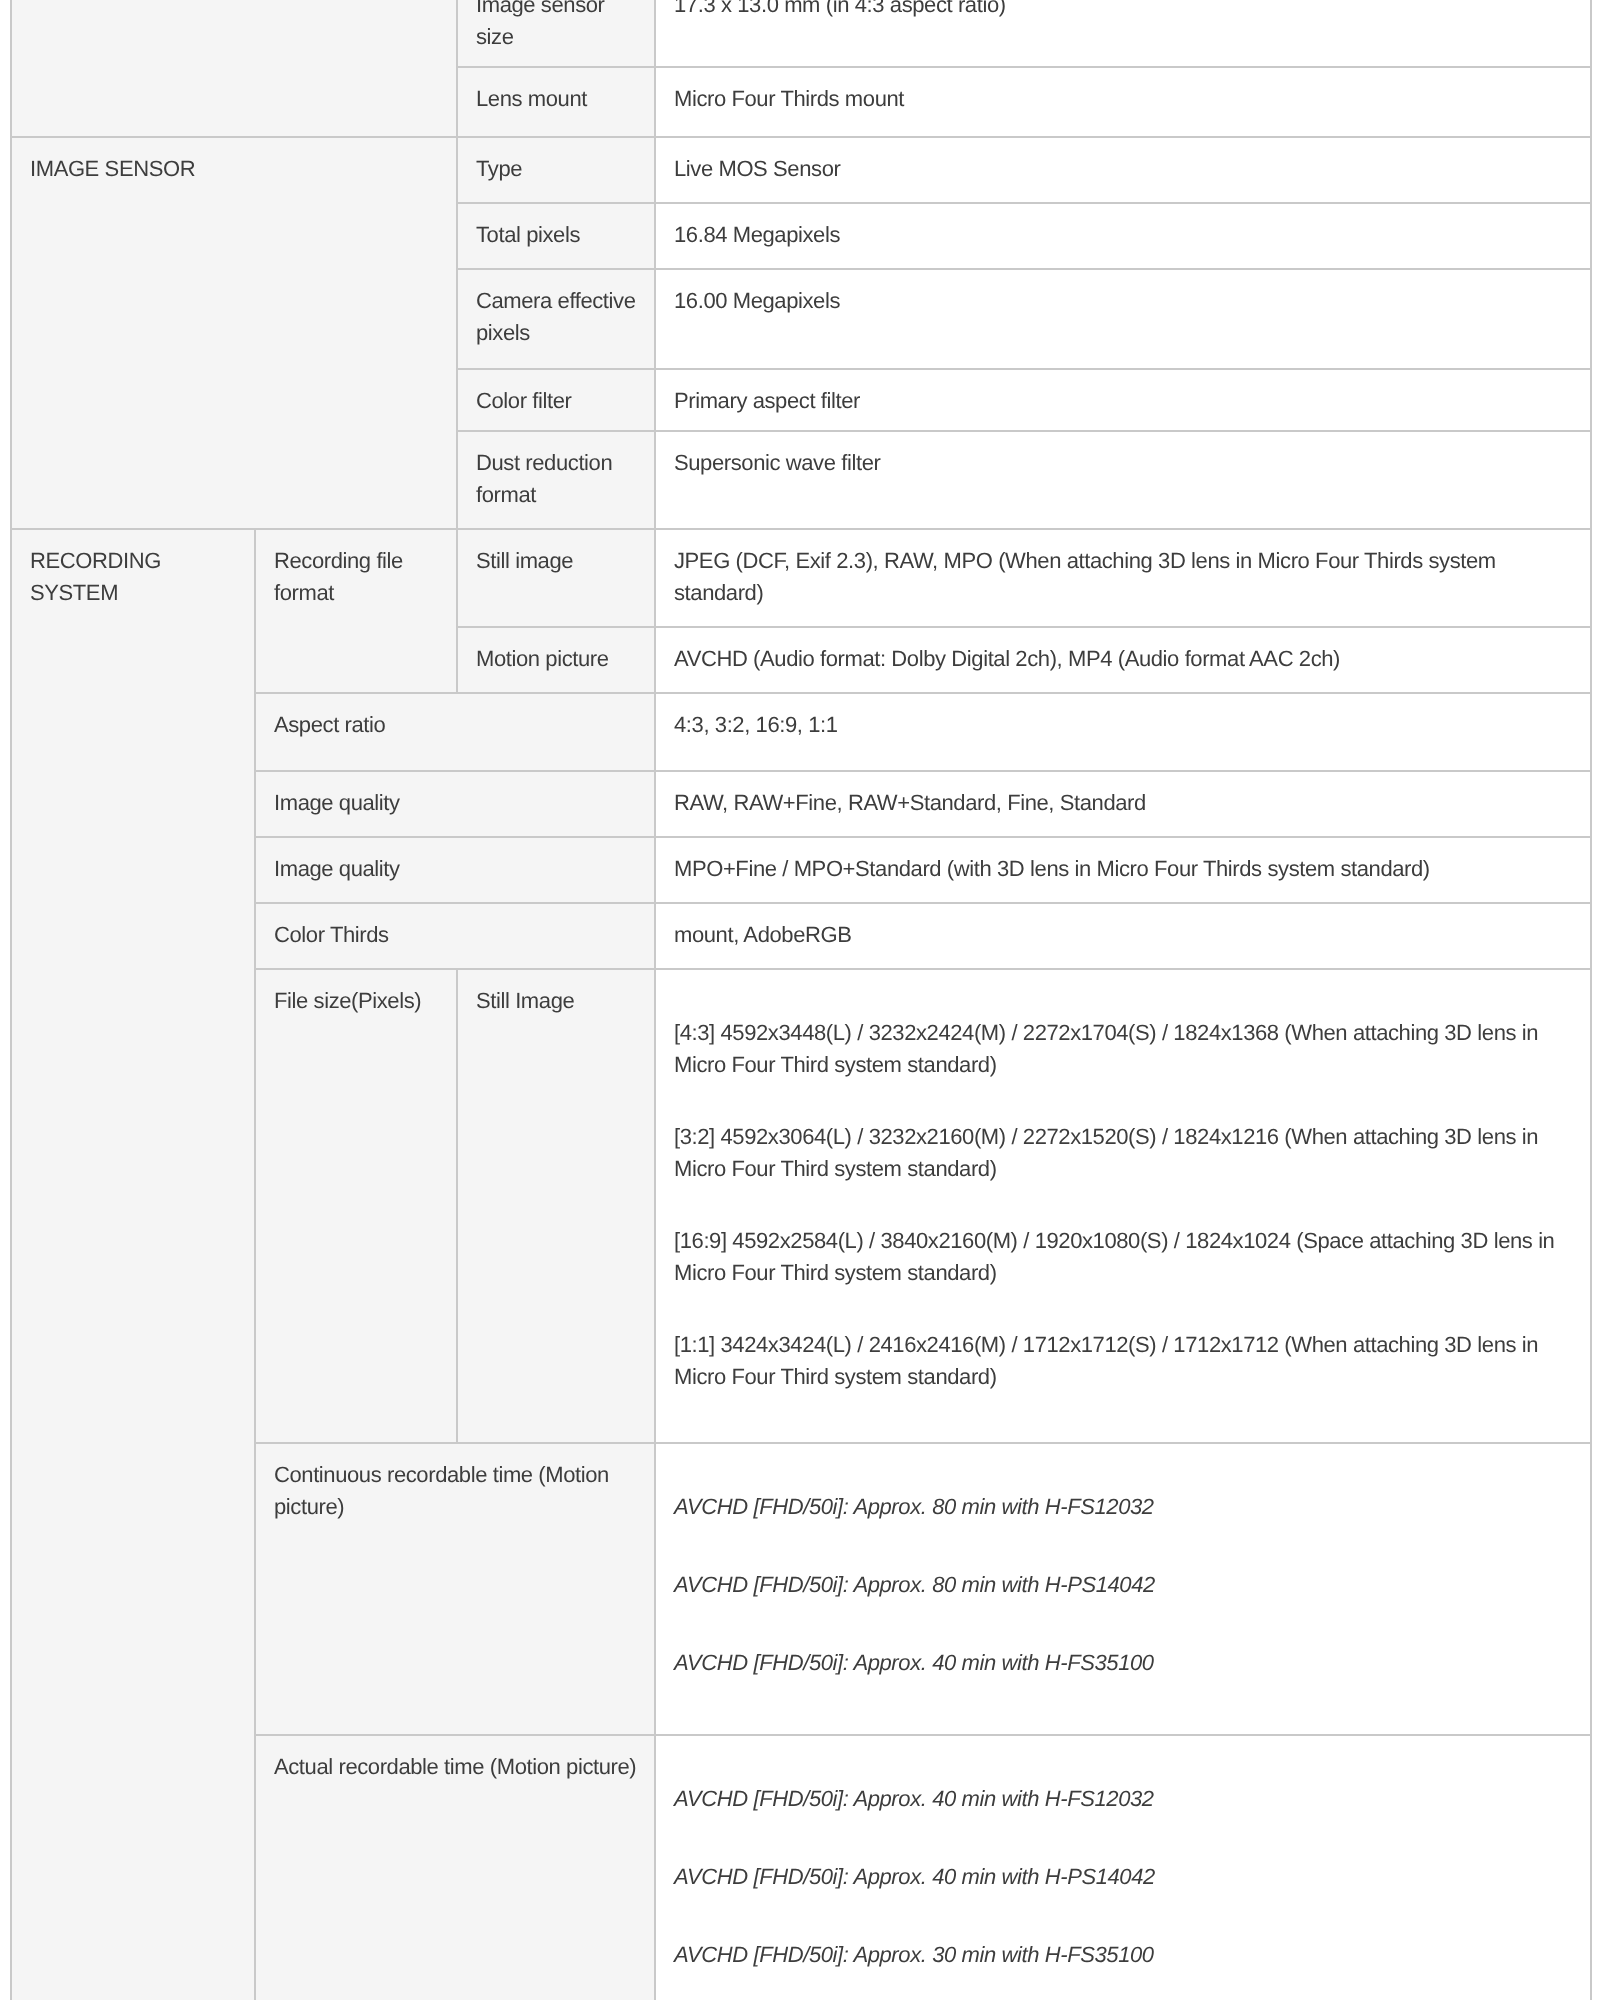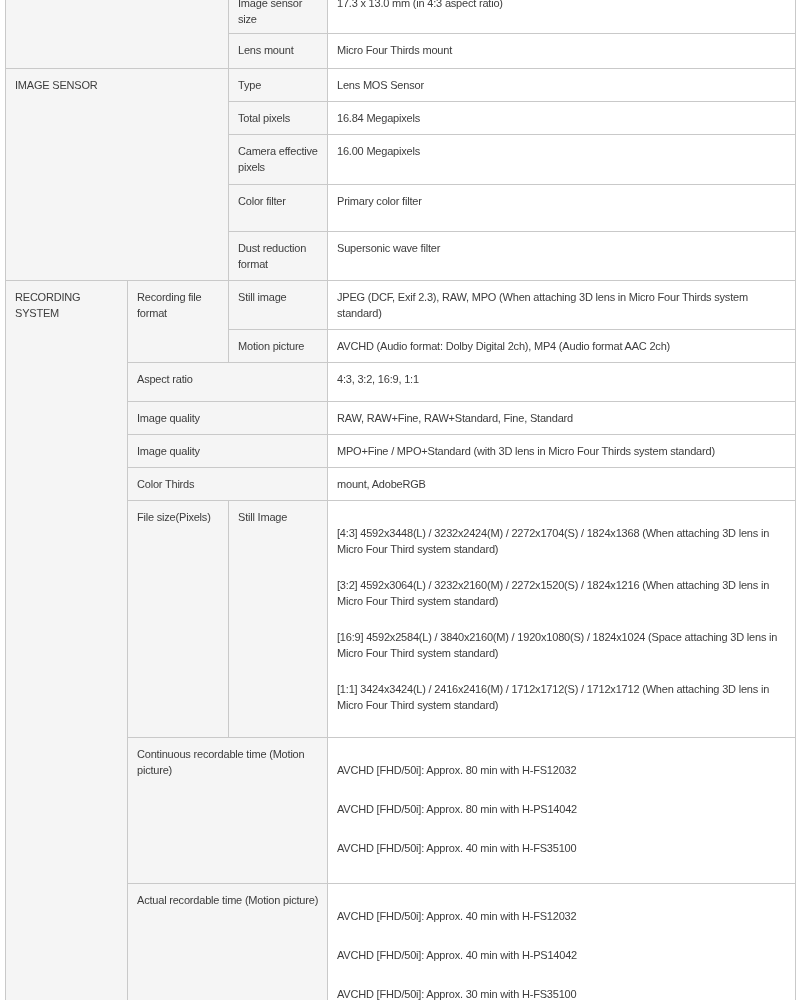--- a/index.html
+++ b/index.html
@@ -13,21 +13,21 @@
     font-size:11px;line-height:16px;letter-spacing:-0.2px;color:#3d3d3d;
   }
   table.spec td{
     border:1px solid #c9c9c9;vertical-align:top;
     padding:8px 8px 4px 9px;
     white-space:pre-line;word-wrap:break-word;
   }
   td.g{background:#f5f5f5;}
   td.v{background:#ffffff;padding-left:10px;}
   td.v p{margin:0 0 4px;}
-  td.v.gap p{margin:0 0 7px;}
+  td.v.gap p{margin:0 0 7px;font-style:italic;}
 </style>
 </head>
 <body>
 
 <div class="spec-wrap">
 <table class="spec">
   <colgroup>
     <col style="width:122px">
         <col style="width:101px">
         <col style="width:99px">
@@ -42,34 +42,34 @@
     <td class="v">17.3 x 13.0 mm (in 4:3 aspect ratio)</td>
   </tr>
   <tr style="height:35px">
     <td class="g">Lens mount</td>
     <td class="v">Micro Four Thirds mount</td>
   </tr>
 
   <tr style="height:33px">
     <td class="g" colspan="2" rowspan="5">IMAGE SENSOR</td>
     <td class="g">Type</td>
-    <td class="v">Lens MOS Sensor</td>
+    <td class="v">Live MOS Sensor</td>
   </tr>
   <tr style="height:33px">
     <td class="g">Total pixels</td>
     <td class="v">16.84 Megapixels</td>
   </tr>
   <tr style="height:50px">
     <td class="g">Camera effective
 pixels</td>
     <td class="v">16.00 Megapixels</td>
   </tr>
-  <tr style="height:47px">
+  <tr style="height:31px">
     <td class="g">Color filter</td>
-    <td class="v">Primary color filter</td>
+    <td class="v">Primary aspect filter</td>
   </tr>
   <tr style="height:49px">
     <td class="g">Dust reduction
 format</td>
     <td class="v">Supersonic wave filter</td>
   </tr>
 
   <tr style="height:49px">
     <td class="g" rowspan="9">RECORDING
 SYSTEM</td>

